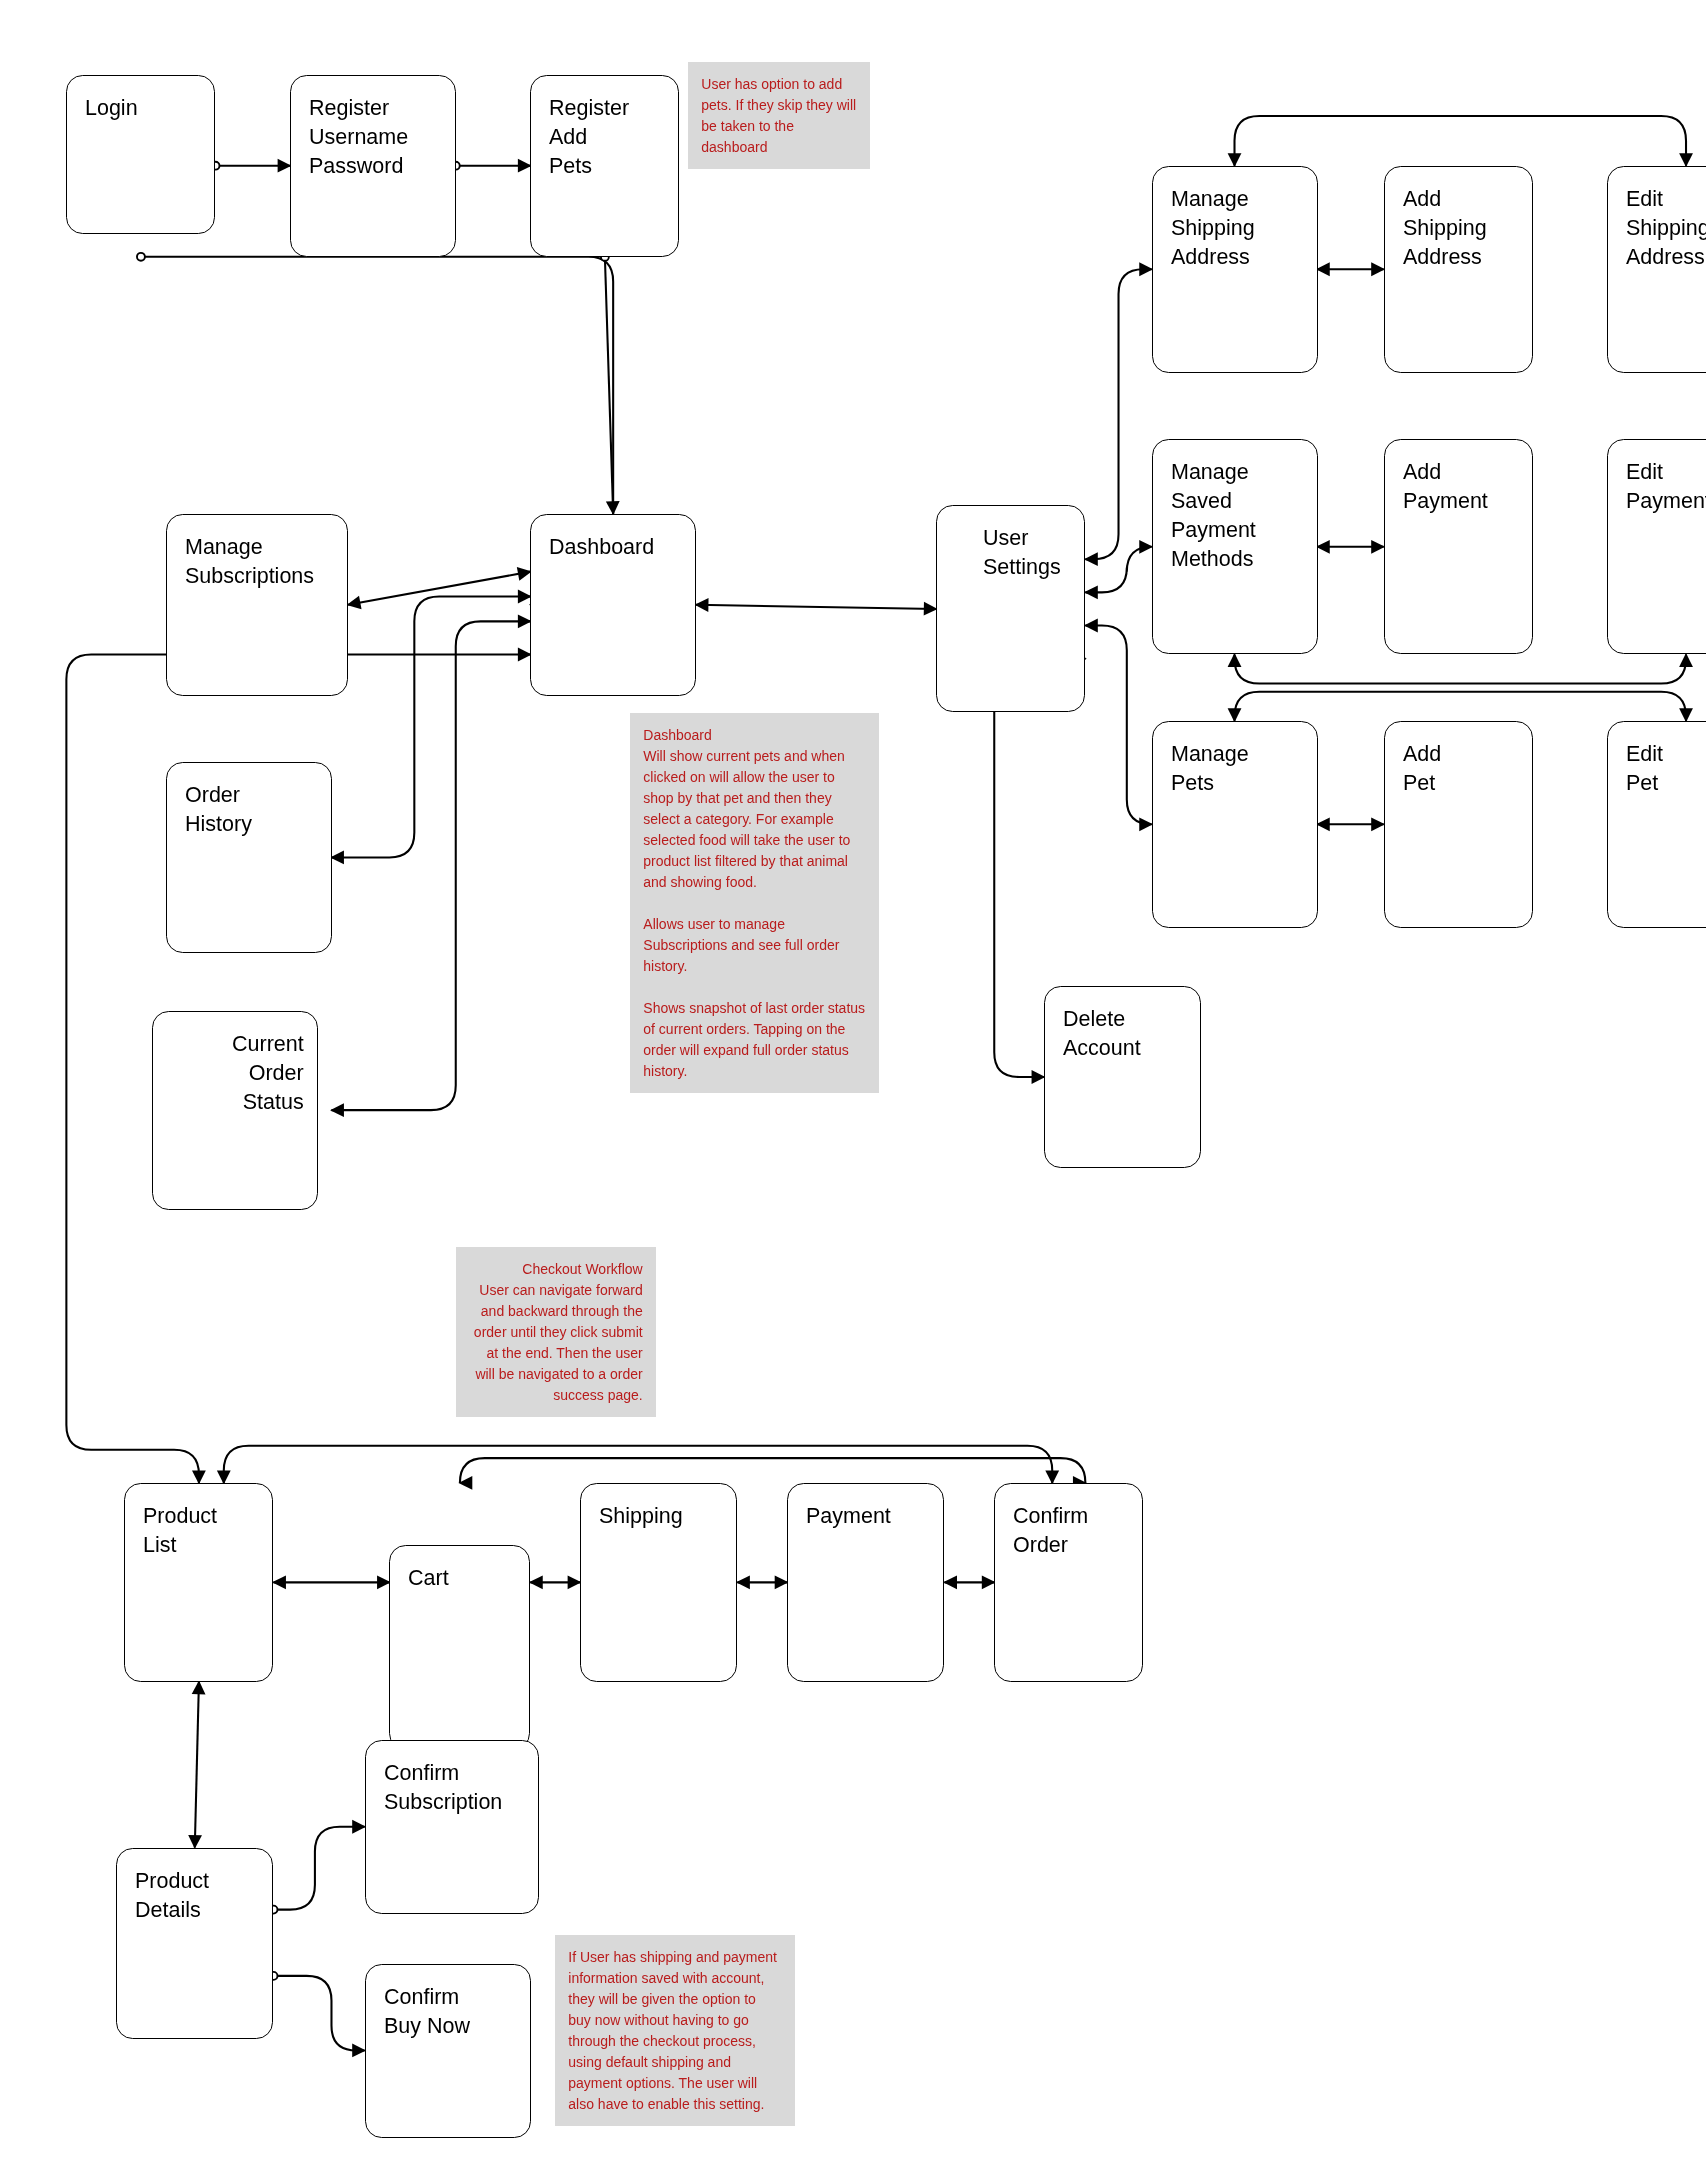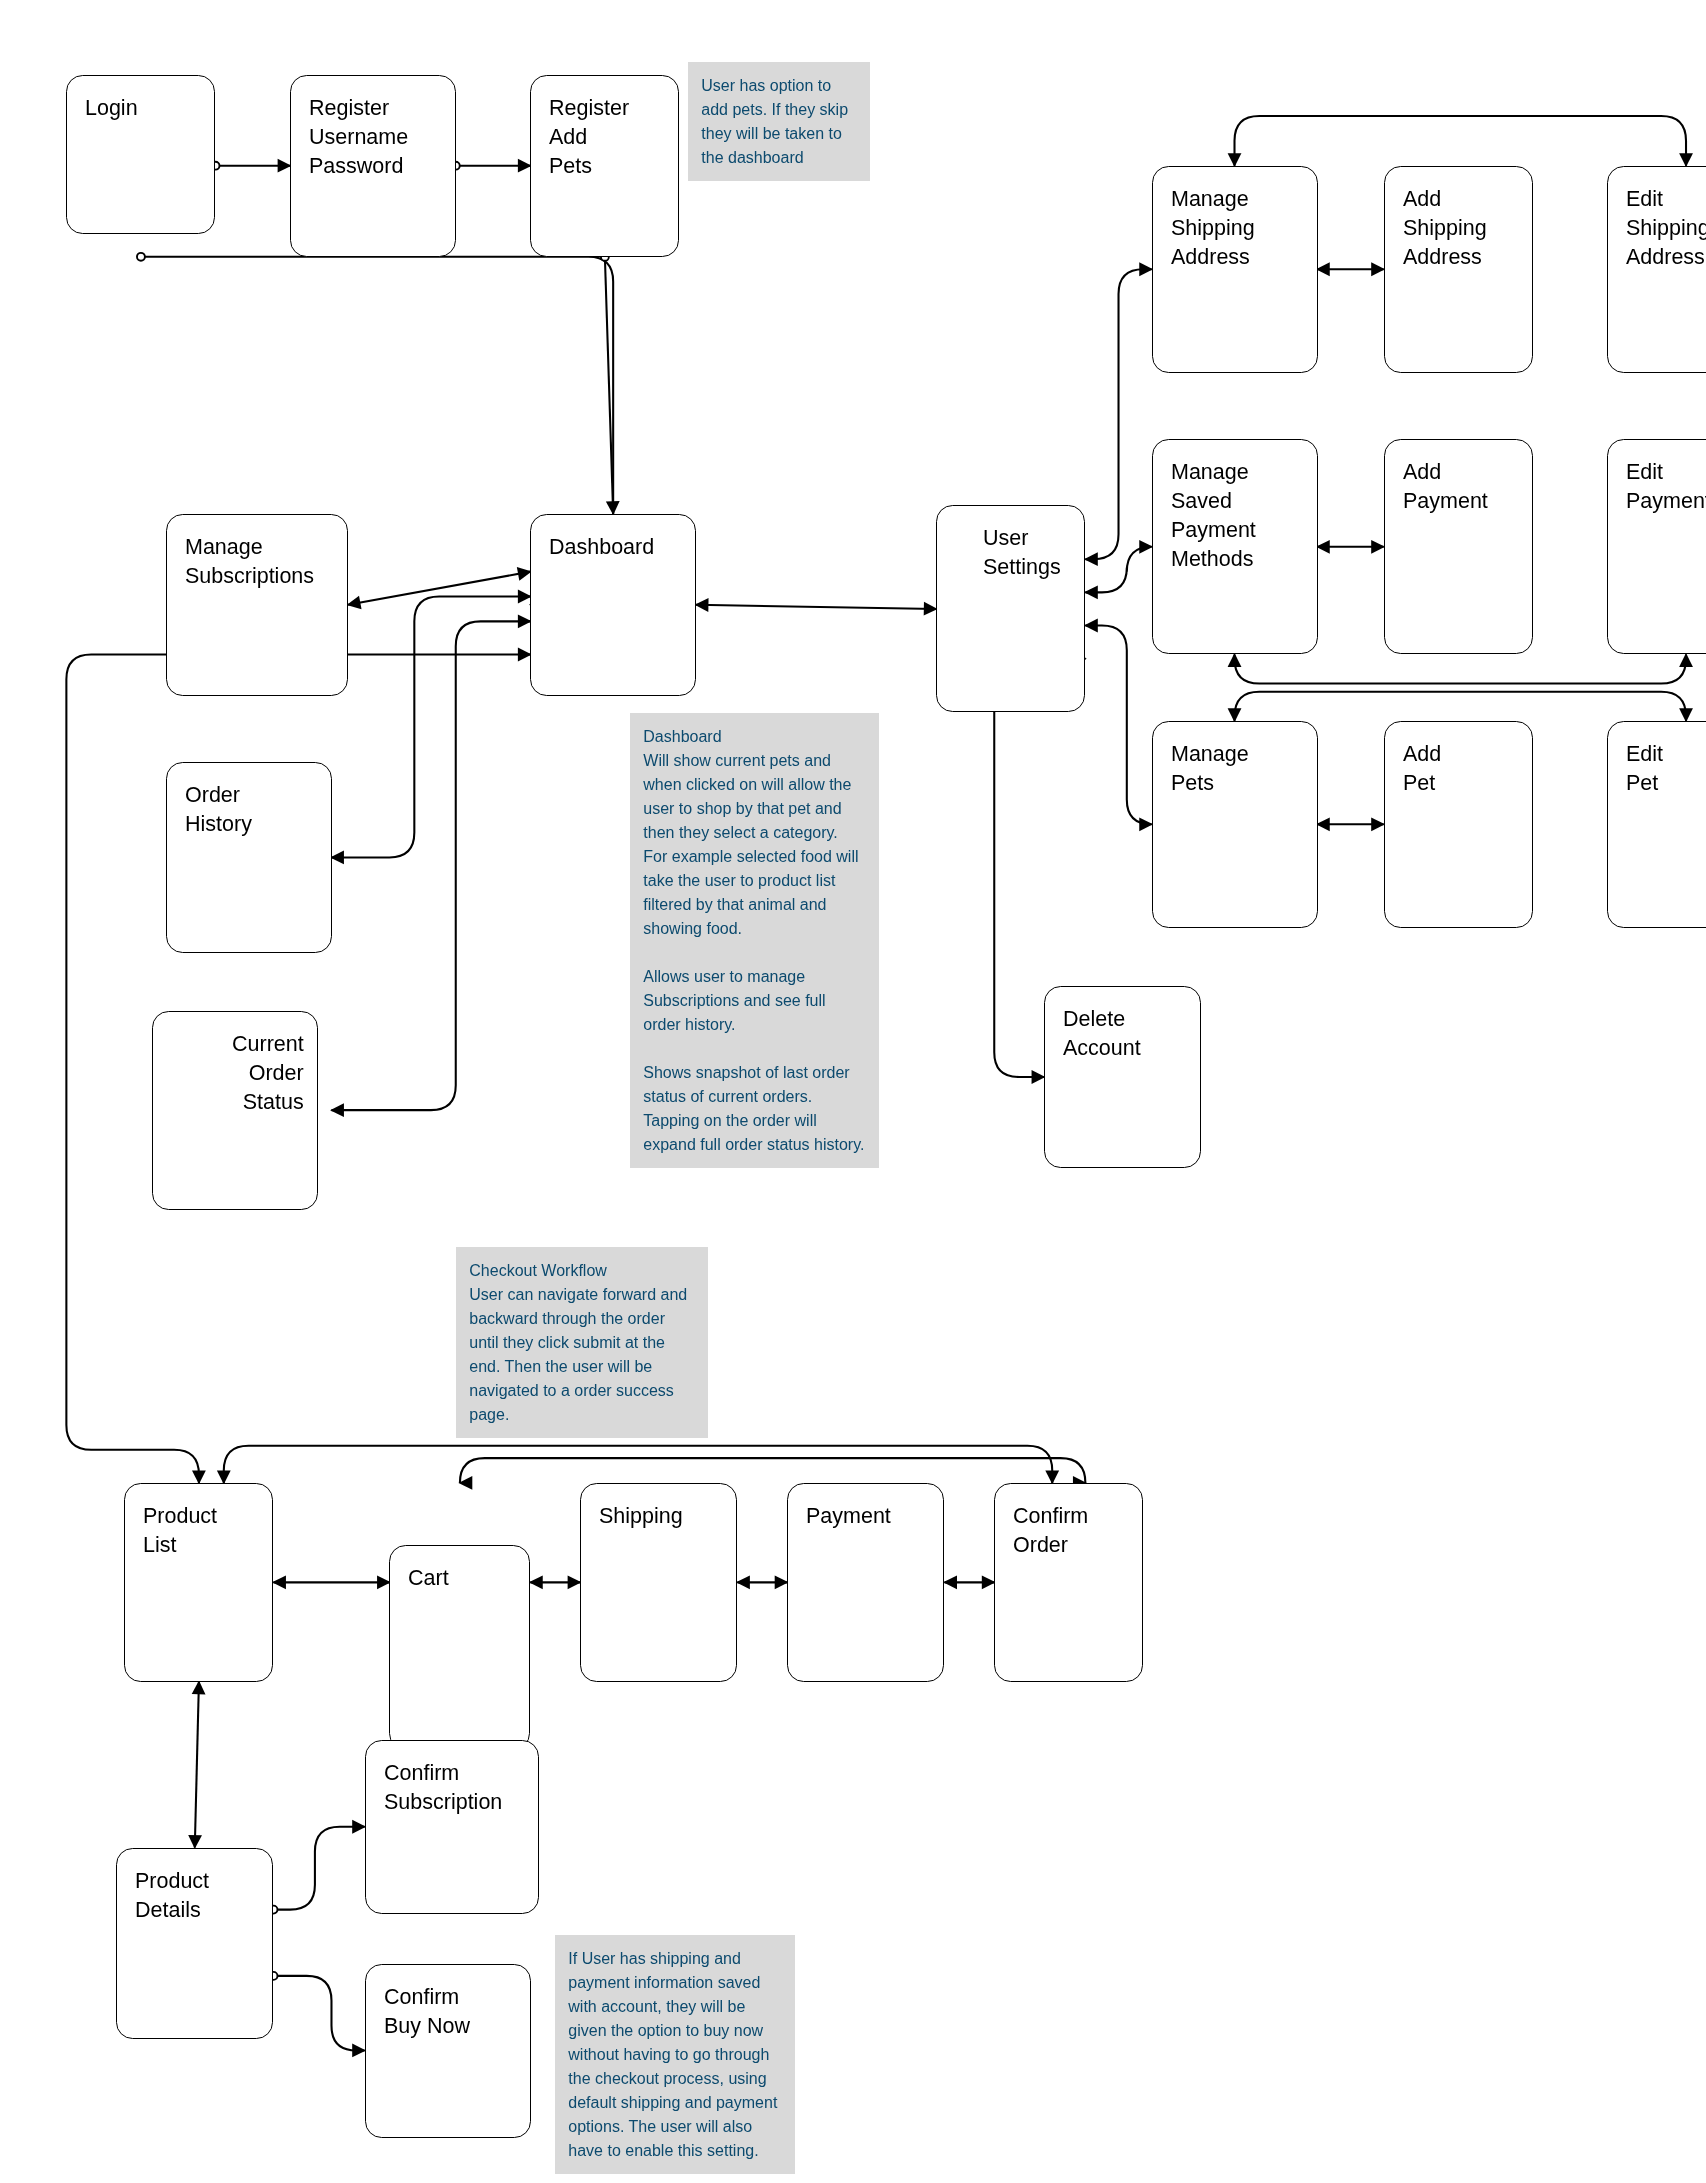--- a/index.html
+++ b/index.html
@@ -31,23 +31,23 @@
     font-size: 21.5px;
     line-height: 1.35;
     color: #000;
     white-space: pre-line;
   }
   .note {
     position: absolute;
     background: #d9d9d9;
     box-sizing: border-box;
     padding: 11.6px 13.3px;
-    font-size: 16px;
+    font-size: 14px;
     line-height: 1.5;
-    color: #0c4a6e;
+    color: #b91c1c;
     white-space: pre-line;
   }
 </style>
 </head>
 <body>
 
 <div class="canvas">
   <svg class="wires" viewBox="0 0 2059 2635" width="1706" height="2183">
     <defs>
       <marker id="arrow" viewBox="0 0 12 12" refX="10" refY="6" markerWidth="8" markerHeight="8" orient="auto-start-reverse">
@@ -223,18 +223,18 @@
 Buy Now</span></div>
     </div>
   <div id="note-layer">
       <div class="note" style="left: 688px; top: 62px; width: 182px;"><span>User has option to add pets. If they skip they will be taken to the dashboard</span></div>
       <div class="note" style="left: 630px; top: 713px; width: 249px;"><span>Dashboard
 Will show current pets and when clicked on will allow the user to shop by that pet and then they select a category. For example selected food will take the user to product list filtered by that animal and showing food.
 
 Allows user to manage Subscriptions and see full order history.
 
 Shows snapshot of last order status of current orders. Tapping on the order will expand full order status history.</span></div>
-      <div class="note" style="left: 456px; top: 1247px; width: 252px;"><span>Checkout Workflow
+      <div class="note" style="left: 456px; top: 1247px; width: 200px; text-align: right;"><span>Checkout Workflow
 User can navigate forward and backward through the order until they click submit at the end. Then the user will be navigated to a order success page.</span></div>
       <div class="note" style="left: 555px; top: 1935px; width: 240px;"><span>If User has shipping and payment information saved with account, they will be given the option to buy now without having to go through the checkout process, using default shipping and payment options. The user will also have to enable this setting.</span></div>
     </div>
 </div>
 
 
 </body></html>

